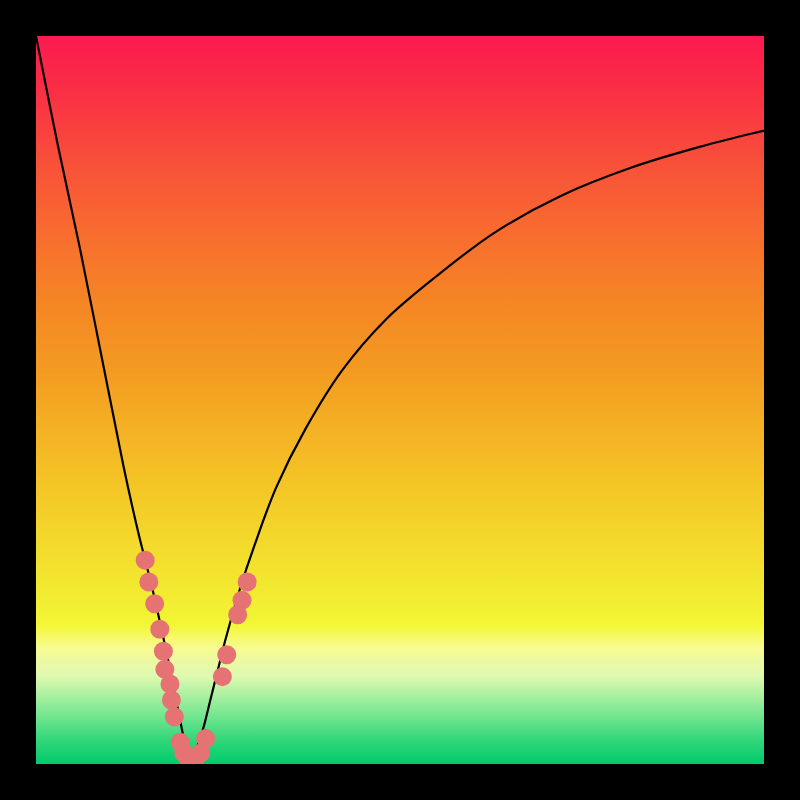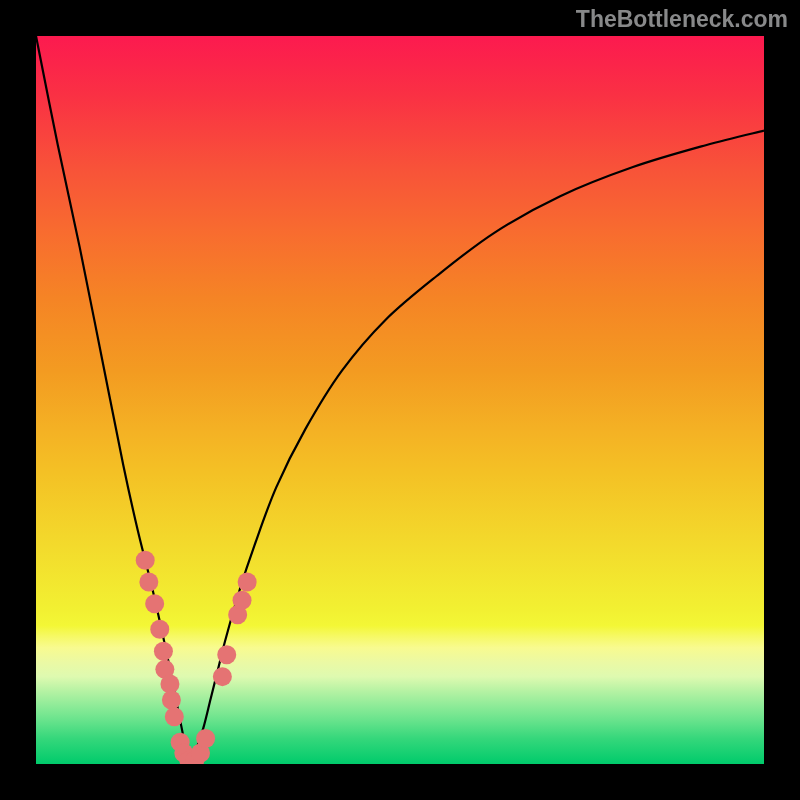--- a/index.html
+++ b/index.html
@@ -92,14 +92,13 @@
           <circle cx="164.528" cy="717.08" r="9.5" fill="#e57373" stroke="#b55252" stroke-width="0"></circle>
           <circle cx="169.624" cy="702.52" r="9.5" fill="#e57373" stroke="#b55252" stroke-width="0"></circle>
           <circle cx="186.368" cy="640.64" r="9.5" fill="#e57373" stroke="#b55252" stroke-width="0"></circle>
           <circle cx="190.73600000000002" cy="618.8" r="9.5" fill="#e57373" stroke="#b55252" stroke-width="0"></circle>
           <circle cx="201.65599999999998" cy="578.76" r="9.5" fill="#e57373" stroke="#b55252" stroke-width="0"></circle>
           <circle cx="206.02400000000003" cy="564.2" r="9.5" fill="#e57373" stroke="#b55252" stroke-width="0"></circle>
           <circle cx="211.11999999999998" cy="546" r="9.5" fill="#e57373" stroke="#b55252" stroke-width="0"></circle>
         </g>
     </svg>
   </div>
-  <div class="watermark">TheBottleneck.com</div>
 </div>
 
 </body></html>

